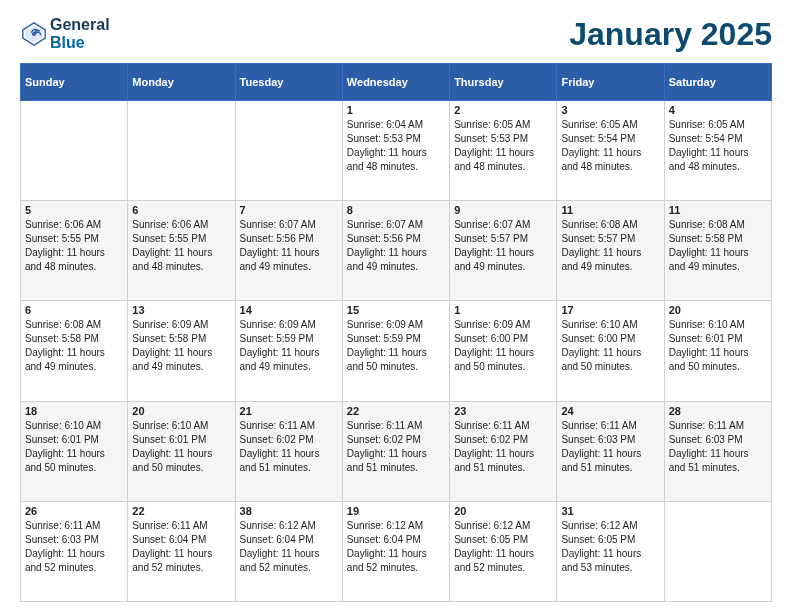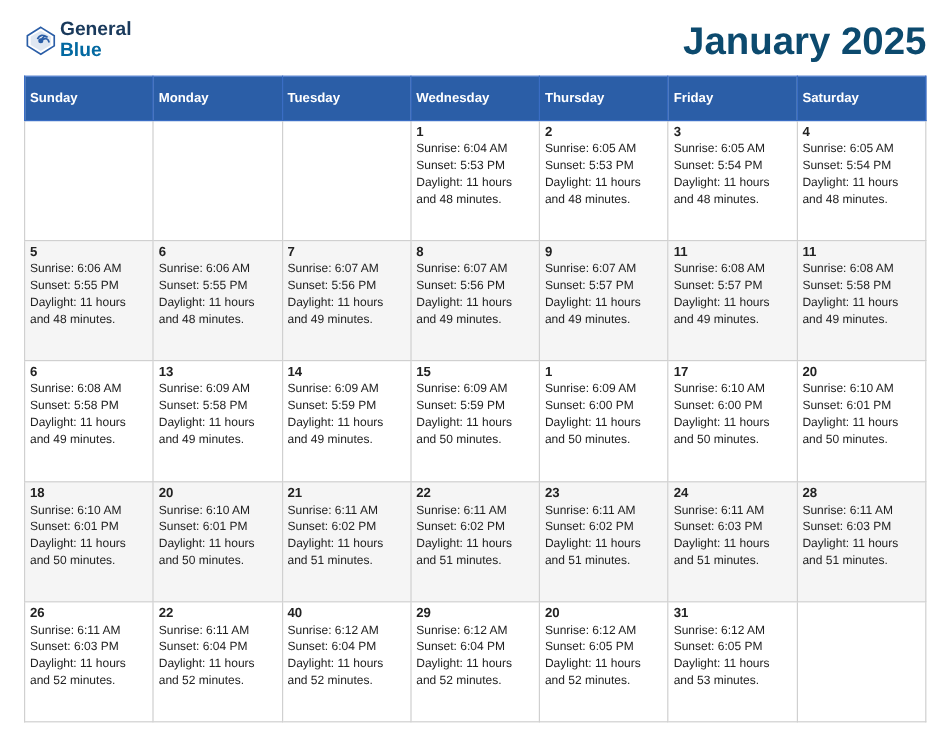--- a/index.html
+++ b/index.html
@@ -236,25 +236,25 @@
         <tr class="row-white">
           <td>
             <div class="day-num">26</div>
             <div class="day-info">Sunrise: 6:11 AM<br>Sunset: 6:03 PM<br>Daylight: 11 hours<br>and 52 minutes.</div>
           </td>
           <td>
             <div class="day-num">22</div>
             <div class="day-info">Sunrise: 6:11 AM<br>Sunset: 6:04 PM<br>Daylight: 11 hours<br>and 52 minutes.</div>
           </td>
           <td>
-            <div class="day-num">40</div>
+            <div class="day-num">38</div>
             <div class="day-info">Sunrise: 6:12 AM<br>Sunset: 6:04 PM<br>Daylight: 11 hours<br>and 52 minutes.</div>
           </td>
           <td>
-            <div class="day-num">29</div>
+            <div class="day-num">19</div>
             <div class="day-info">Sunrise: 6:12 AM<br>Sunset: 6:04 PM<br>Daylight: 11 hours<br>and 52 minutes.</div>
           </td>
           <td>
             <div class="day-num">20</div>
             <div class="day-info">Sunrise: 6:12 AM<br>Sunset: 6:05 PM<br>Daylight: 11 hours<br>and 52 minutes.</div>
           </td>
           <td>
             <div class="day-num">31</div>
             <div class="day-info">Sunrise: 6:12 AM<br>Sunset: 6:05 PM<br>Daylight: 11 hours<br>and 53 minutes.</div>
           </td>

